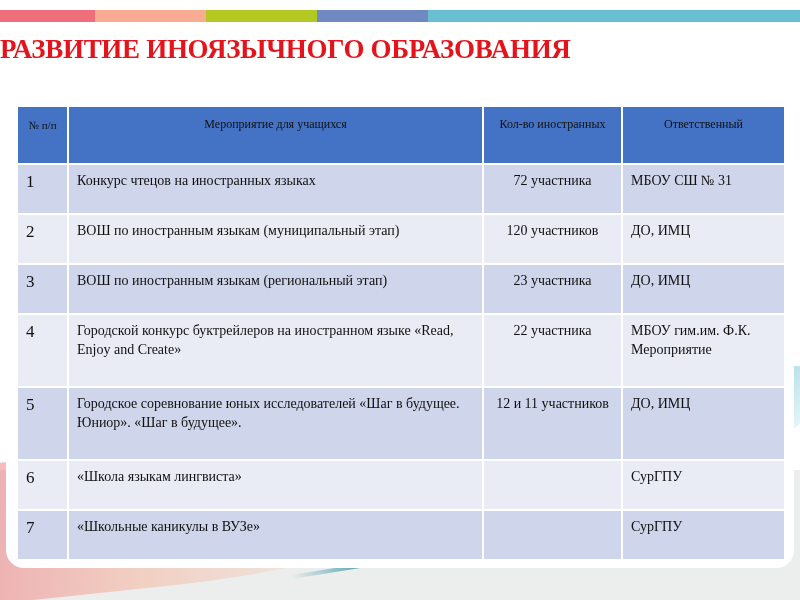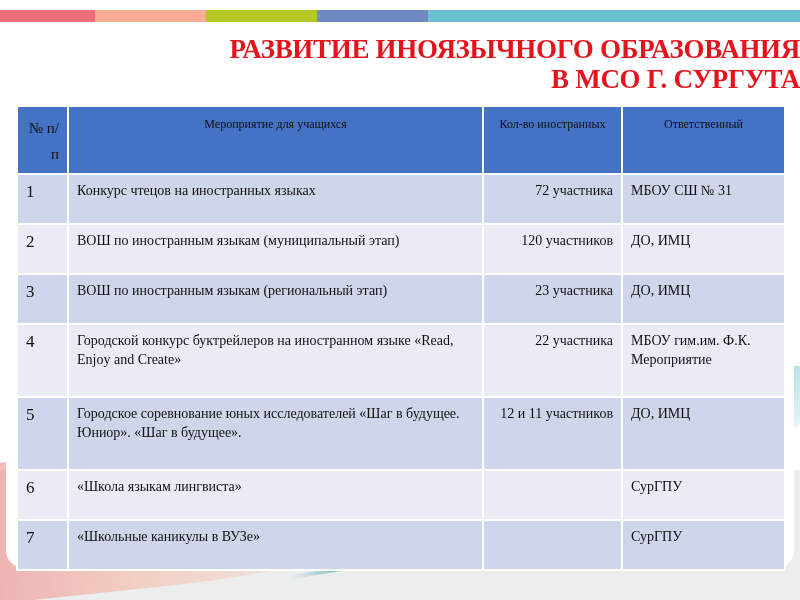--- a/index.html
+++ b/index.html
@@ -29,21 +29,21 @@
     .swoosh-line {
       position: absolute; left: 290px; top: 564px; width: 140px; height: 4px;
       background: linear-gradient(90deg, rgba(70,160,170,0) 0%, #3a9aa8 60%, rgba(70,160,170,0) 100%);
       transform: rotate(-9deg);
     }
     .panel {
       position: absolute; left: 6px; top: 98px; width: 788px; height: 470px;
       background: #ffffff; border-radius: 18px;
     }
     .title {
-      position: absolute; left: 0; top: 34px; width: 800px; text-align: right;
+      position: absolute; left: 0; top: 34px; width: 800px; text-align: left;
       color: #e4141c; font-weight: bold; font-size: 27px; line-height: 30px;
       font-family: "Liberation Serif", "DejaVu Serif", serif;
       letter-spacing: -0.3px;
     }
     table.events {
       position: absolute; left: 16px; top: 105px; width: 768px;
       border-collapse: collapse; table-layout: fixed;
       font-size: 14px; color: #111;
     }
     table.events col.c1 { width: 51px; }
@@ -51,23 +51,23 @@
     table.events col.c3 { width: 139px; }
     table.events col.c4 { width: 163px; }
     table.events th, table.events td {
       border: 2px solid #ffffff; vertical-align: top; padding: 6px 8px;
       line-height: 19px;
     }
     table.events th {
       background: #4472c4; color: #111; font-weight: normal; font-size: 12px;
       height: 42px; padding-top: 8px;
     }
-    table.events th.num { text-align: right; font-size: 15px; line-height: 26px; }
+    table.events th.num { text-align: center; font-size: 11px; line-height: 21px; }
     table.events td.num { font-size: 17px; padding-top: 7px; }
-    table.events td.qty { text-align: right; }
+    table.events td.qty { text-align: center; }
     tr.odd td { background: #cfd5ea; }
     tr.even td { background: #e9ebf5; }
     tr.h1 td { height: 35px; }
     tr.h2 td { height: 58px; }
   </style>
 </head>
 <body>
 
 <div class="bg-bottom"></div>
 <div class="swoosh-warm"></div>
@@ -79,21 +79,20 @@
   <div class="seg" style="width:111px;background:#f9ab94"></div>
   <div class="seg" style="width:111px;background:#b3c823"></div>
   <div class="seg" style="width:111px;background:#7189c2"></div>
   <div class="seg" style="width:372px;background:#67bfcf"></div>
 </div>
 
 <div class="panel"></div>
 
 <div class="title">
   <div>РАЗВИТИЕ ИНОЯЗЫЧНОГО ОБРАЗОВАНИЯ</div>
-  <div>В МСО Г. СУРГУТА</div>
 </div>
 
 <table class="events">
   <colgroup>
       <col class="c1">
       <col class="c2">
       <col class="c3">
       <col class="c4">
     </colgroup>
   <thead>

